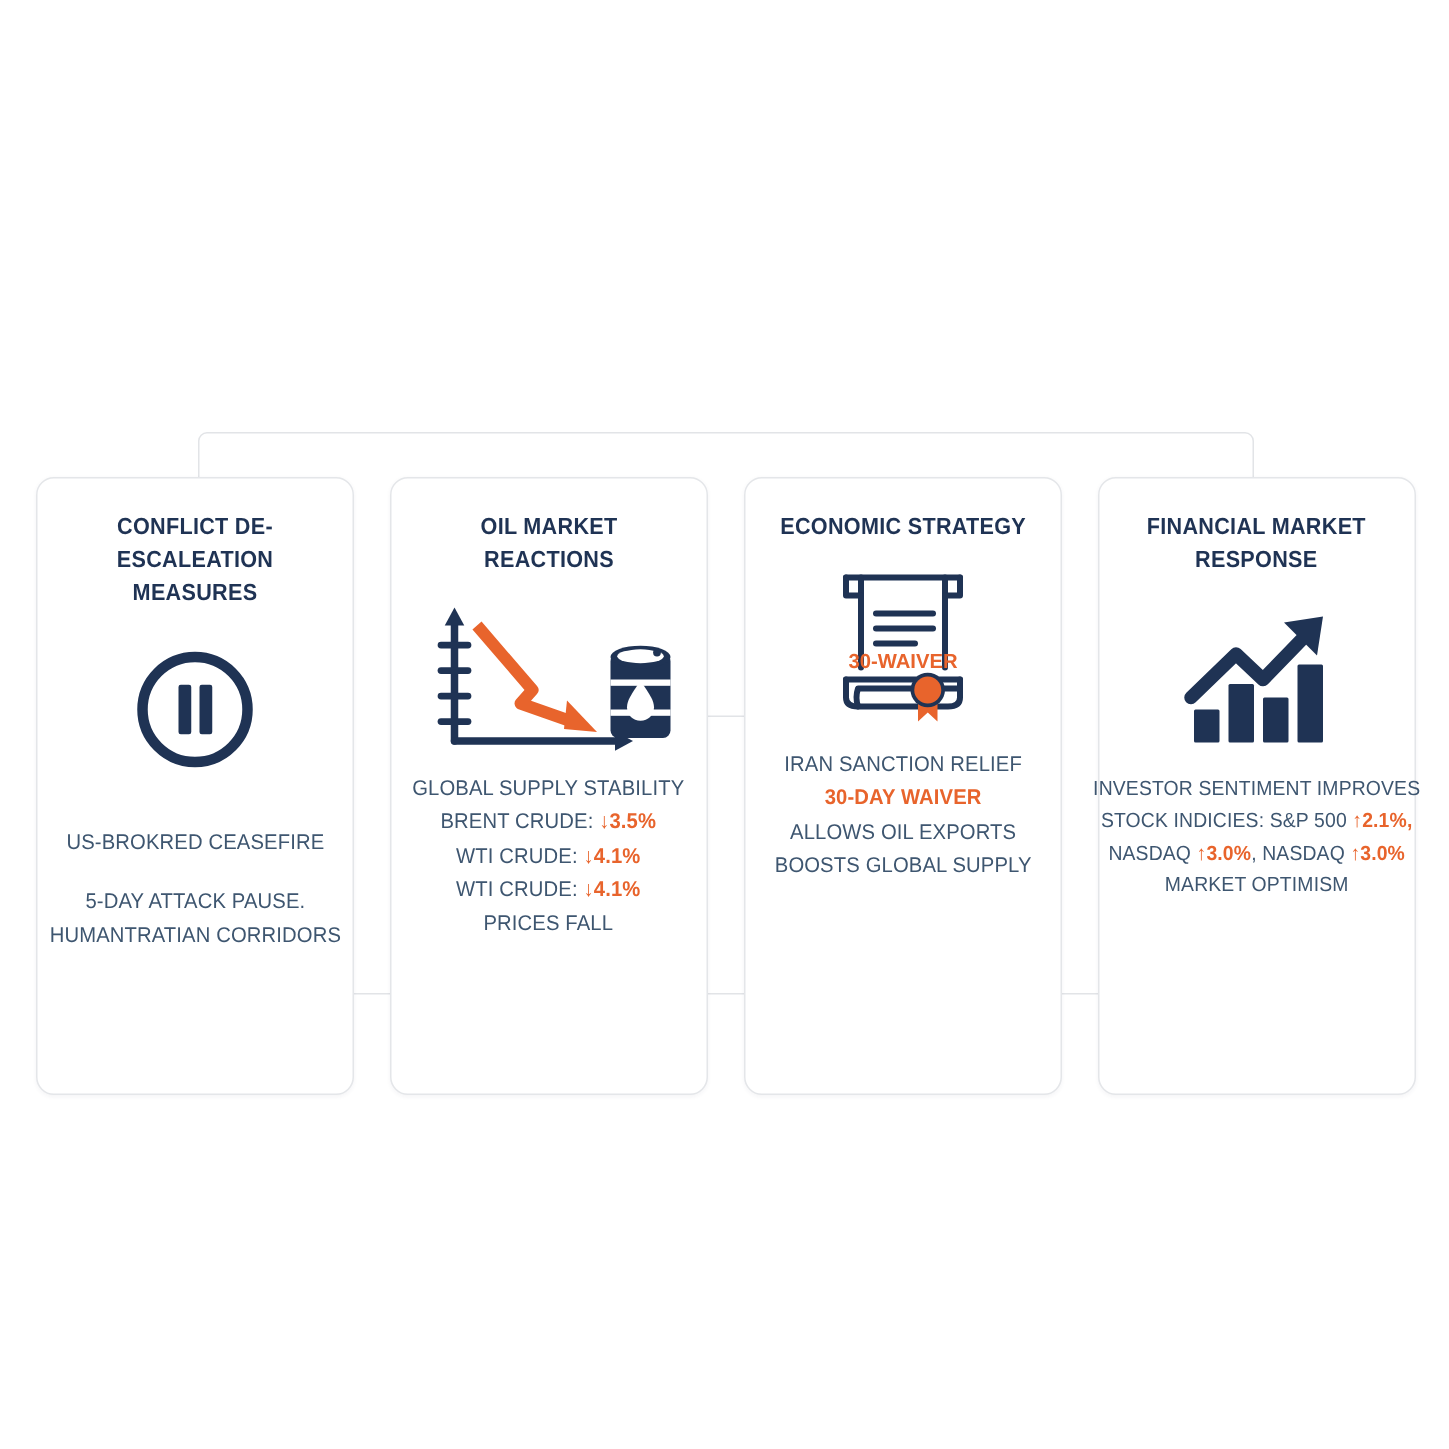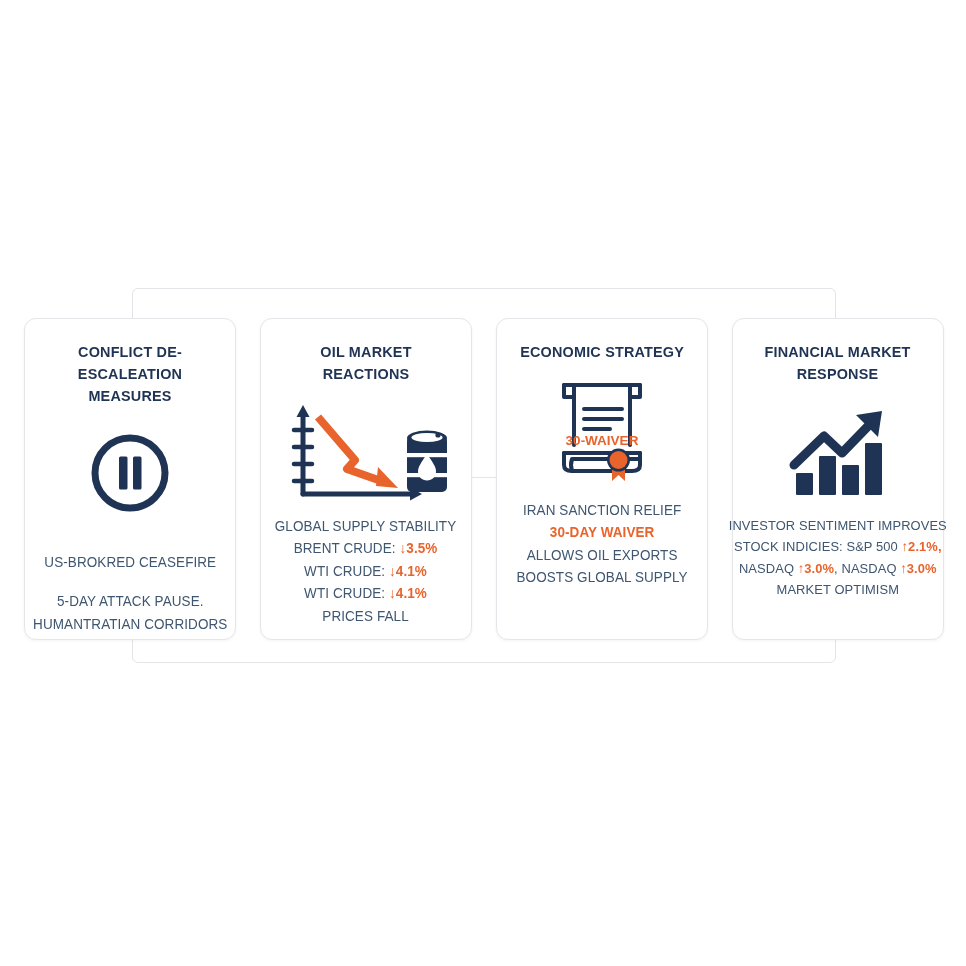--- a/index.html
+++ b/index.html
@@ -36,21 +36,21 @@
     height: 0;
     border-top: 1.5px solid #e2e4e7;
   }
 
   
   #cards {
     position: absolute;
     left: 24px;
     top: 318px;
     width: 920px;
-    height: 322px;
+    height: 412px;
     display: flex;
     justify-content: space-between;
     align-items: stretch;
   }
   .card {
     width: 212px;
     background: #ffffff;
     border: 1.5px solid #e4e6e9;
     border-radius: 12px;
     box-sizing: border-box;

